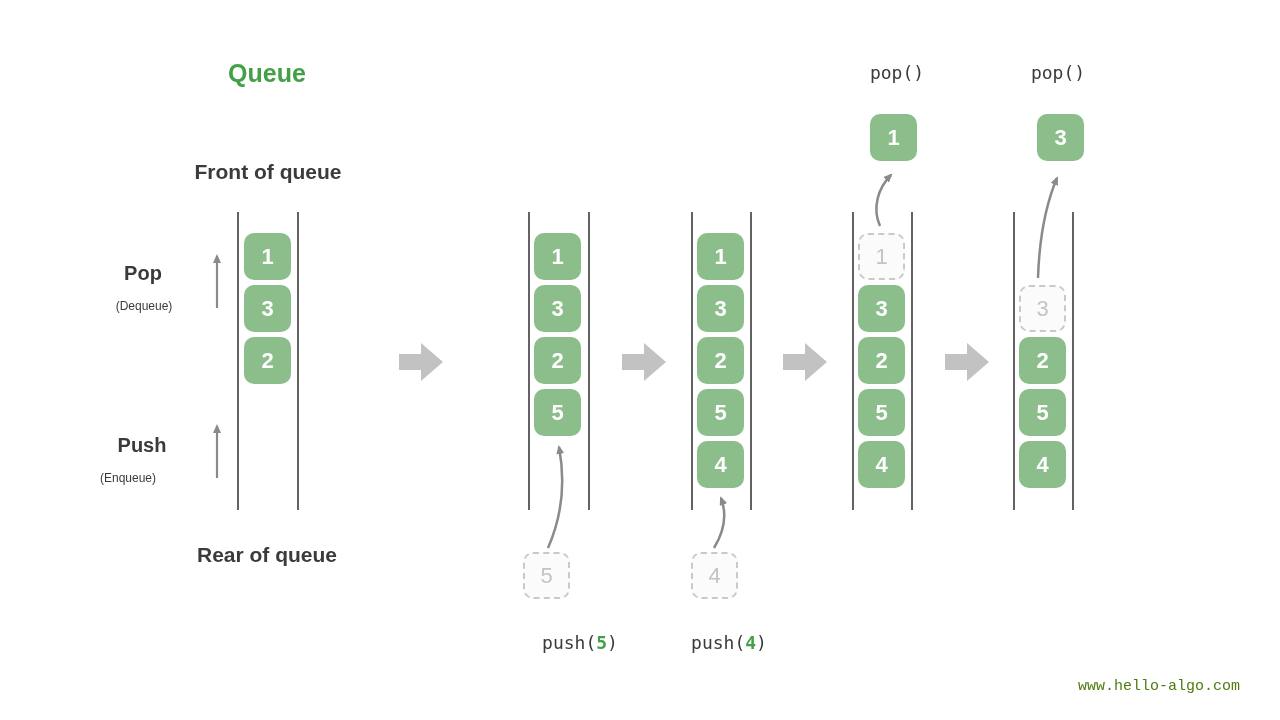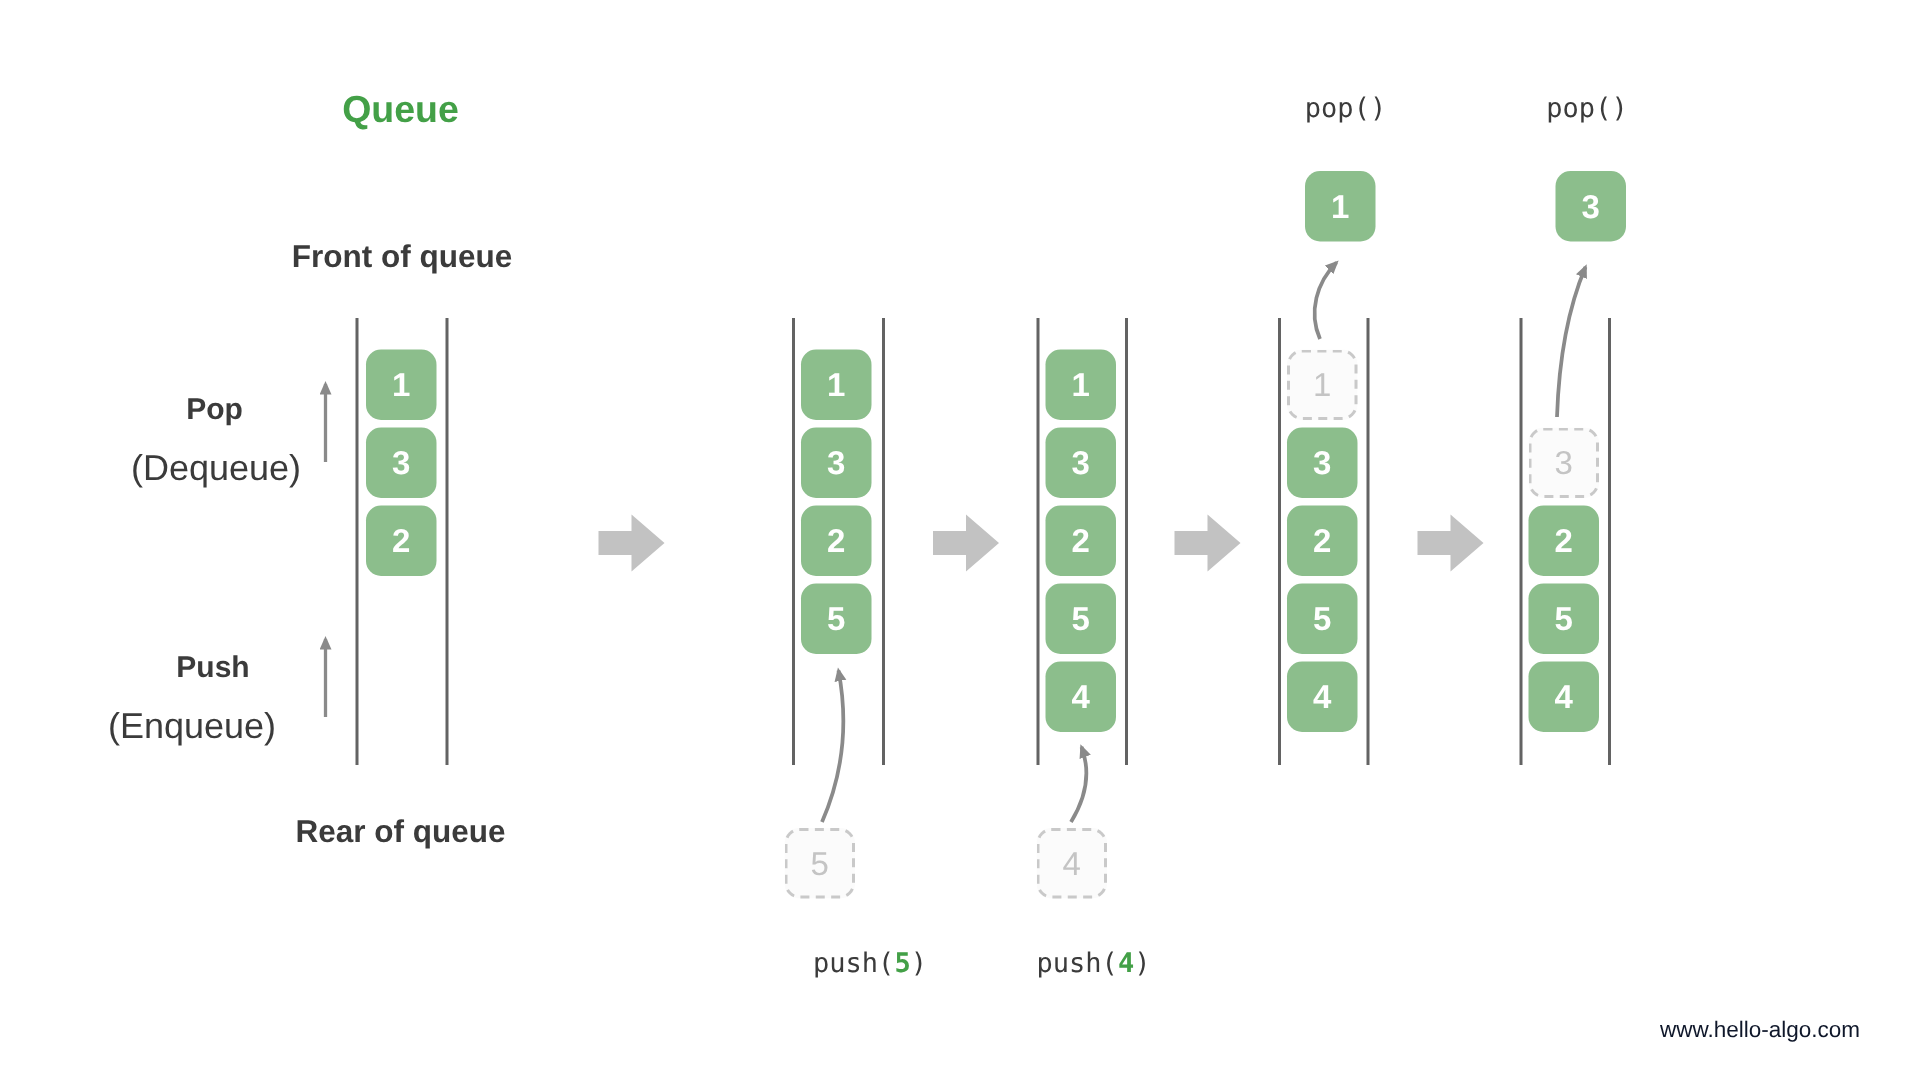--- a/index.html
+++ b/index.html
@@ -20,30 +20,30 @@
     display:flex; align-items:center; justify-content:center;
   }
   .ghost {
     background:#fbfbfb; border:2px dashed #c9c9c9; width:43px; height:43px;
     color:#c4c4c4; font-weight:normal;
   }
 
   .h-title { font-size:25px; font-weight:bold; color:#43A047; }
   .h-label { font-size:21px; font-weight:bold; color:#3b3b3b; }
   .side-b  { font-size:20px; font-weight:bold; color:#3b3b3b; }
-  .side-r  { font-size:24px; color:#3b3b3b; }
+  .side-r  { font-size:12px; color:#3b3b3b; }
 
   .mono {
     font-family:"DejaVu Sans Mono", monospace; font-size:18px; color:#3b3b3b;
     white-space:nowrap;
   }
   .mono .arg { color:#43A047; font-weight:bold; }
 
   .watermark {
-    font-family:Liberation Sans, sans-serif; font-size:15px; color:#0f172a;
+    font-family:Liberation Mono, monospace; font-size:15px; color:#4d7c0f;
   }
 </style>
 </head>
 <body>
 
 <div class="canvas">
 
   <svg class="overlay" viewBox="0 0 1280 720">
     <defs>
       <marker id="ah" markerUnits="userSpaceOnUse" markerWidth="12" markerHeight="12" refX="7" refY="4" orient="auto">

